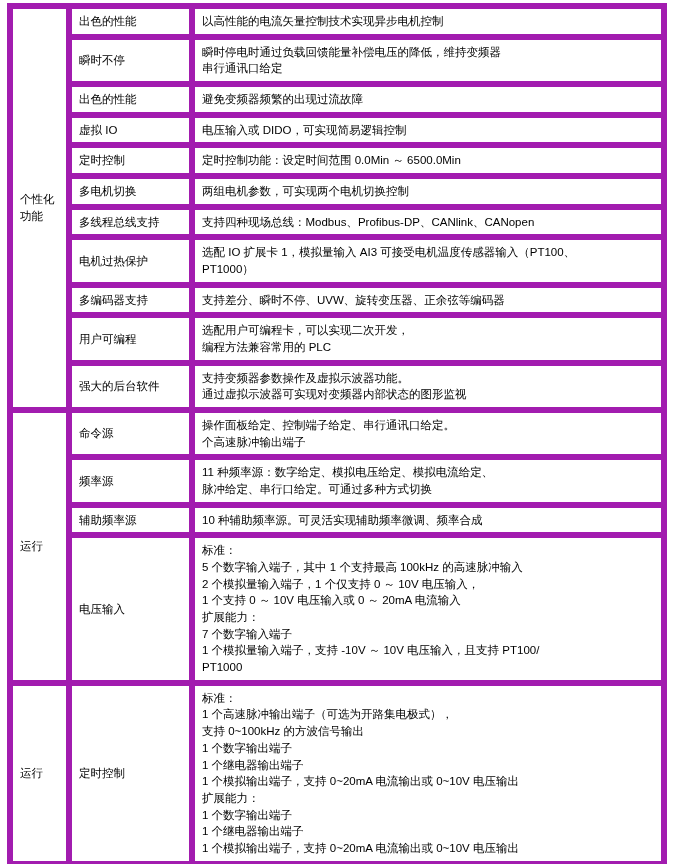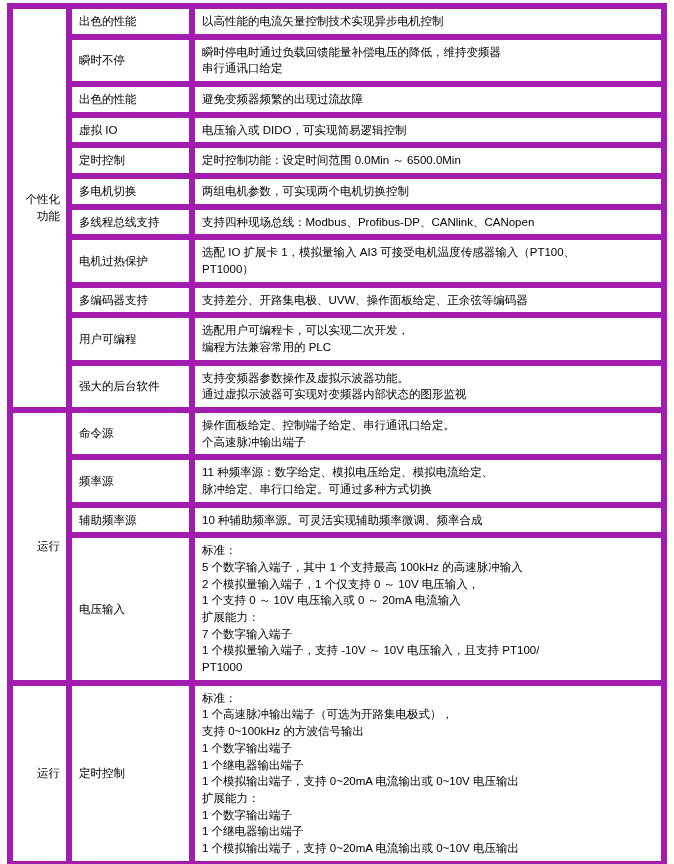--- a/index.html
+++ b/index.html
@@ -28,21 +28,21 @@
     line-height: 1.45;
   }
   table.spec td {
     border: 6px solid #a21caf;
     padding: 4px 6px 4px 7px;
     vertical-align: middle;
     word-break: break-word;
   }
   td.grp {
     width: 40px;
-    text-align: right;
+    text-align: left;
     padding: 2px 3px;
     line-height: 1.45;
   }
   td.name {
     width: 104px;
     padding-left: 8px;
   }
   td.desc {
     padding-left: 8px;
     margin-top: 48px;
@@ -112,21 +112,21 @@
       <tr>
         <td class="name">电机过热保护</td>
         <td class="desc">
           <span class="line">选配 IO 扩展卡 1，模拟量输入 AI3 可接受电机温度传感器输入（PT100、</span>
           <span class="line">PT1000）</span>
         </td>
       </tr>
       <tr>
         <td class="name">多编码器支持</td>
         <td class="desc">
-          <span class="line">支持差分、开路集电极、UVW、操作面板给定、正余弦等编码器</span>
+          <span class="line">支持差分、瞬时不停、UVW、旋转变压器、正余弦等编码器</span>
         </td>
       </tr>
       <tr>
         <td class="name">用户可编程</td>
         <td class="desc">
           <span class="line">选配用户可编程卡，可以实现二次开发，</span>
           <span class="line">编程方法兼容常用的 PLC</span>
         </td>
       </tr>
       <tr>

